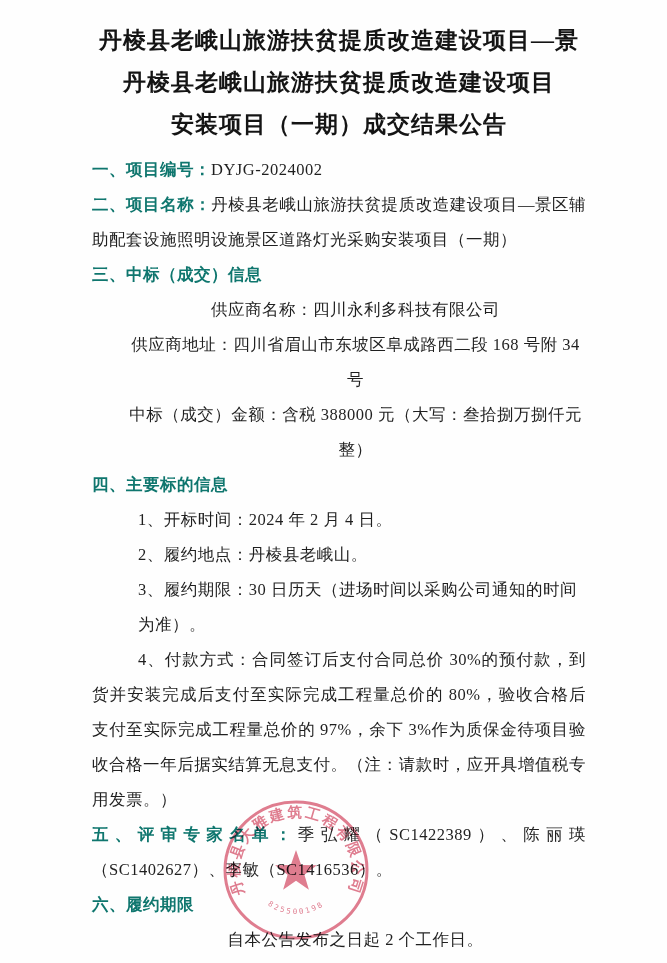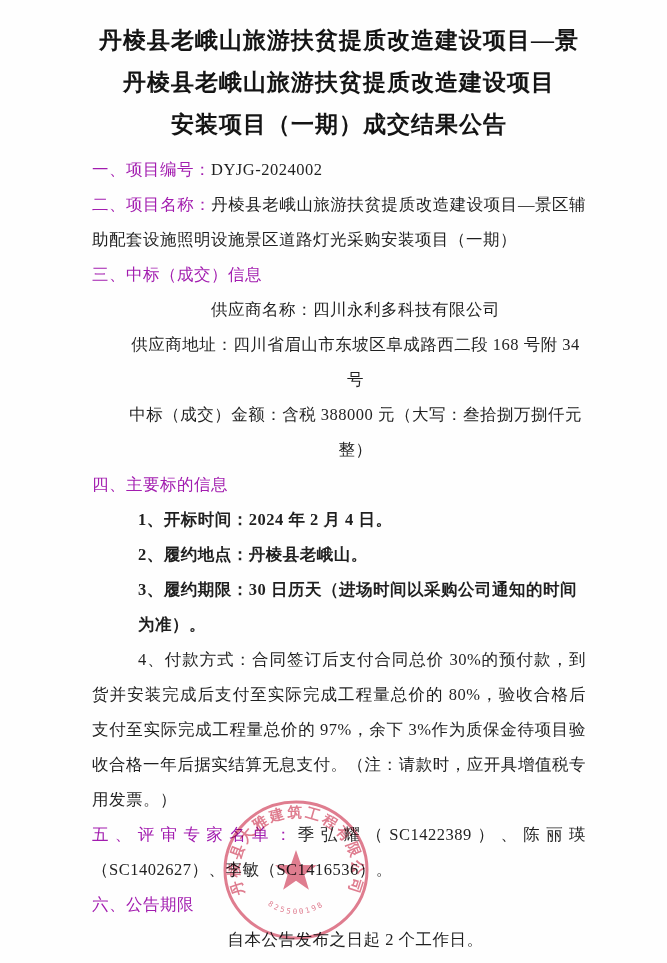--- a/index.html
+++ b/index.html
@@ -27,26 +27,26 @@
   }
   .doc-title span{display:block;}
   p{
     margin:0;
     font-size:16.5px;
     line-height:35px;
     letter-spacing:0.5px;
   }
   .hei{
     font-family:"Liberation Sans","DejaVu Sans",sans-serif;
-    font-weight:400;
-    color:#a21caf;
+    font-weight:700;
+    color:#0f766e;
   }
   .wrap{text-align:justify;}
   .ind1{padding-left:33px;text-align:center;}
-  .ind2{padding-left:46px;font-weight:bold;}
+  .ind2{padding-left:46px;}
   .fline-ind{text-indent:46px;}
   .seal{
     position:absolute;
     left:220px;top:798px;
     width:152px;height:144px;
     opacity:0.82;
     mix-blend-mode:multiply;
     pointer-events:none;
   }
   .seal .arc-text{
@@ -83,21 +83,21 @@
     <p class="ind1">中标（成交）金额：含税 388000 元（大写：叁拾捌万捌仟元整）</p>
 
     <p class="hei">四、主要标的信息</p>
     <p class="ind2">1、开标时间：2024 年 2 月 4 日。</p>
     <p class="ind2">2、履约地点：丹棱县老峨山。</p>
     <p class="ind2">3、履约期限：30 日历天（进场时间以采购公司通知的时间为准）。</p>
     <p class="wrap fline-ind">4、付款方式：合同签订后支付合同总价 30%的预付款，到货并安装完成后支付至实际完成工程量总价的 80%，验收合格后支付至实际完成工程量总价的 97%，余下 3%作为质保金待项目验收合格一年后据实结算无息支付。（注：请款时，应开具增值税专用发票。）</p>
 
     <p class="wrap"><span class="hei">五、评审专家名单：</span><span>季弘耀（SC1422389）、陈丽瑛（SC1402627）、李敏（SC1416536）。</span></p>
 
-    <p class="hei">六、公告期限</p>
+    <p class="hei">六、履约期限</p>
     <p class="ind1">自本公告发布之日起 2 个工作日。</p>
 
     <p class="hei">七、采购人信息</p>
 
   </div>
 
   <svg class="seal" viewBox="0 0 152 144" aria-hidden="true">
     <defs>
       <path id="sealTopArc" d="M 29.3 102.4 A 57 53 0 1 1 122.7 102.4" fill="none"></path>
       <path id="sealBottomArc" d="M 47 106.7 A 47 44 0 0 0 105 106.7" fill="none"></path>

